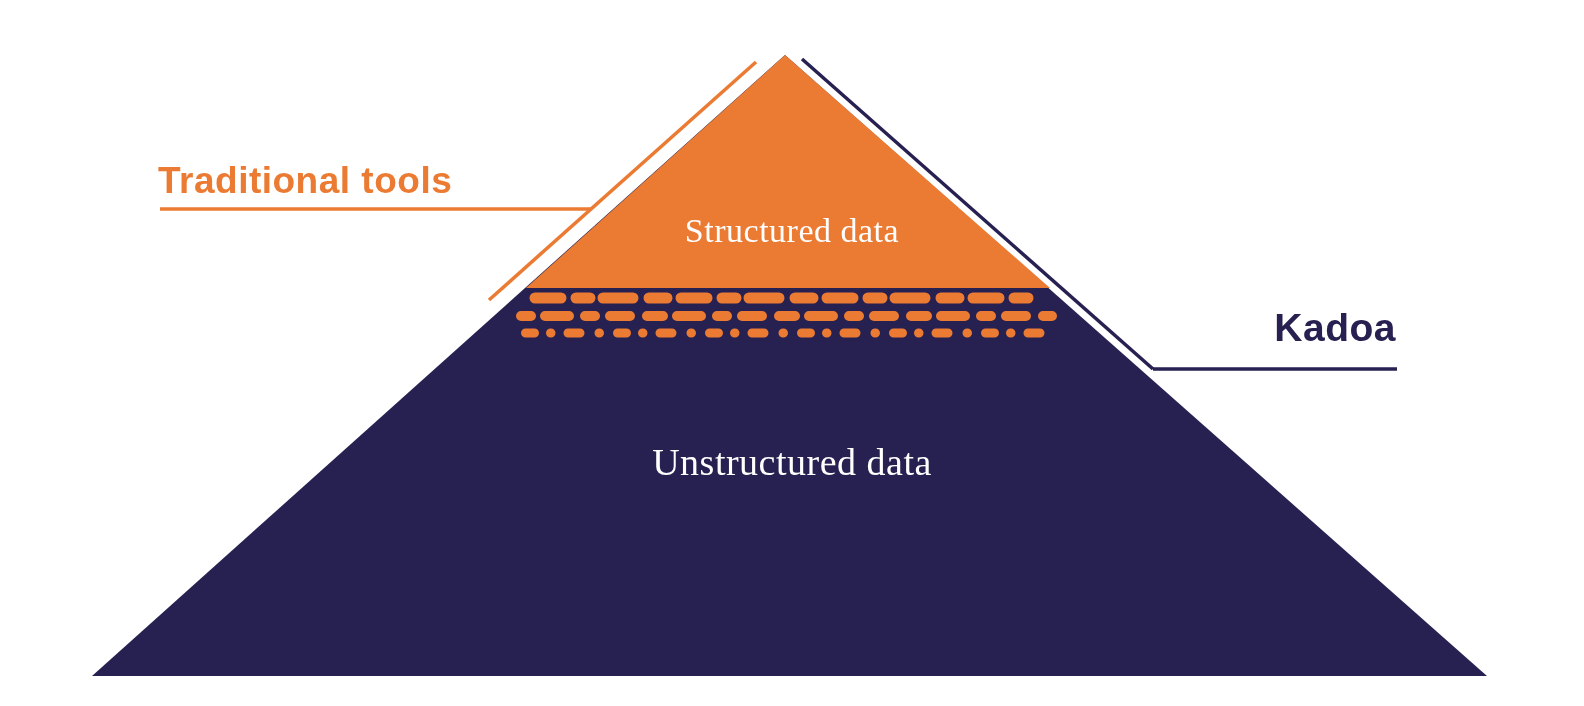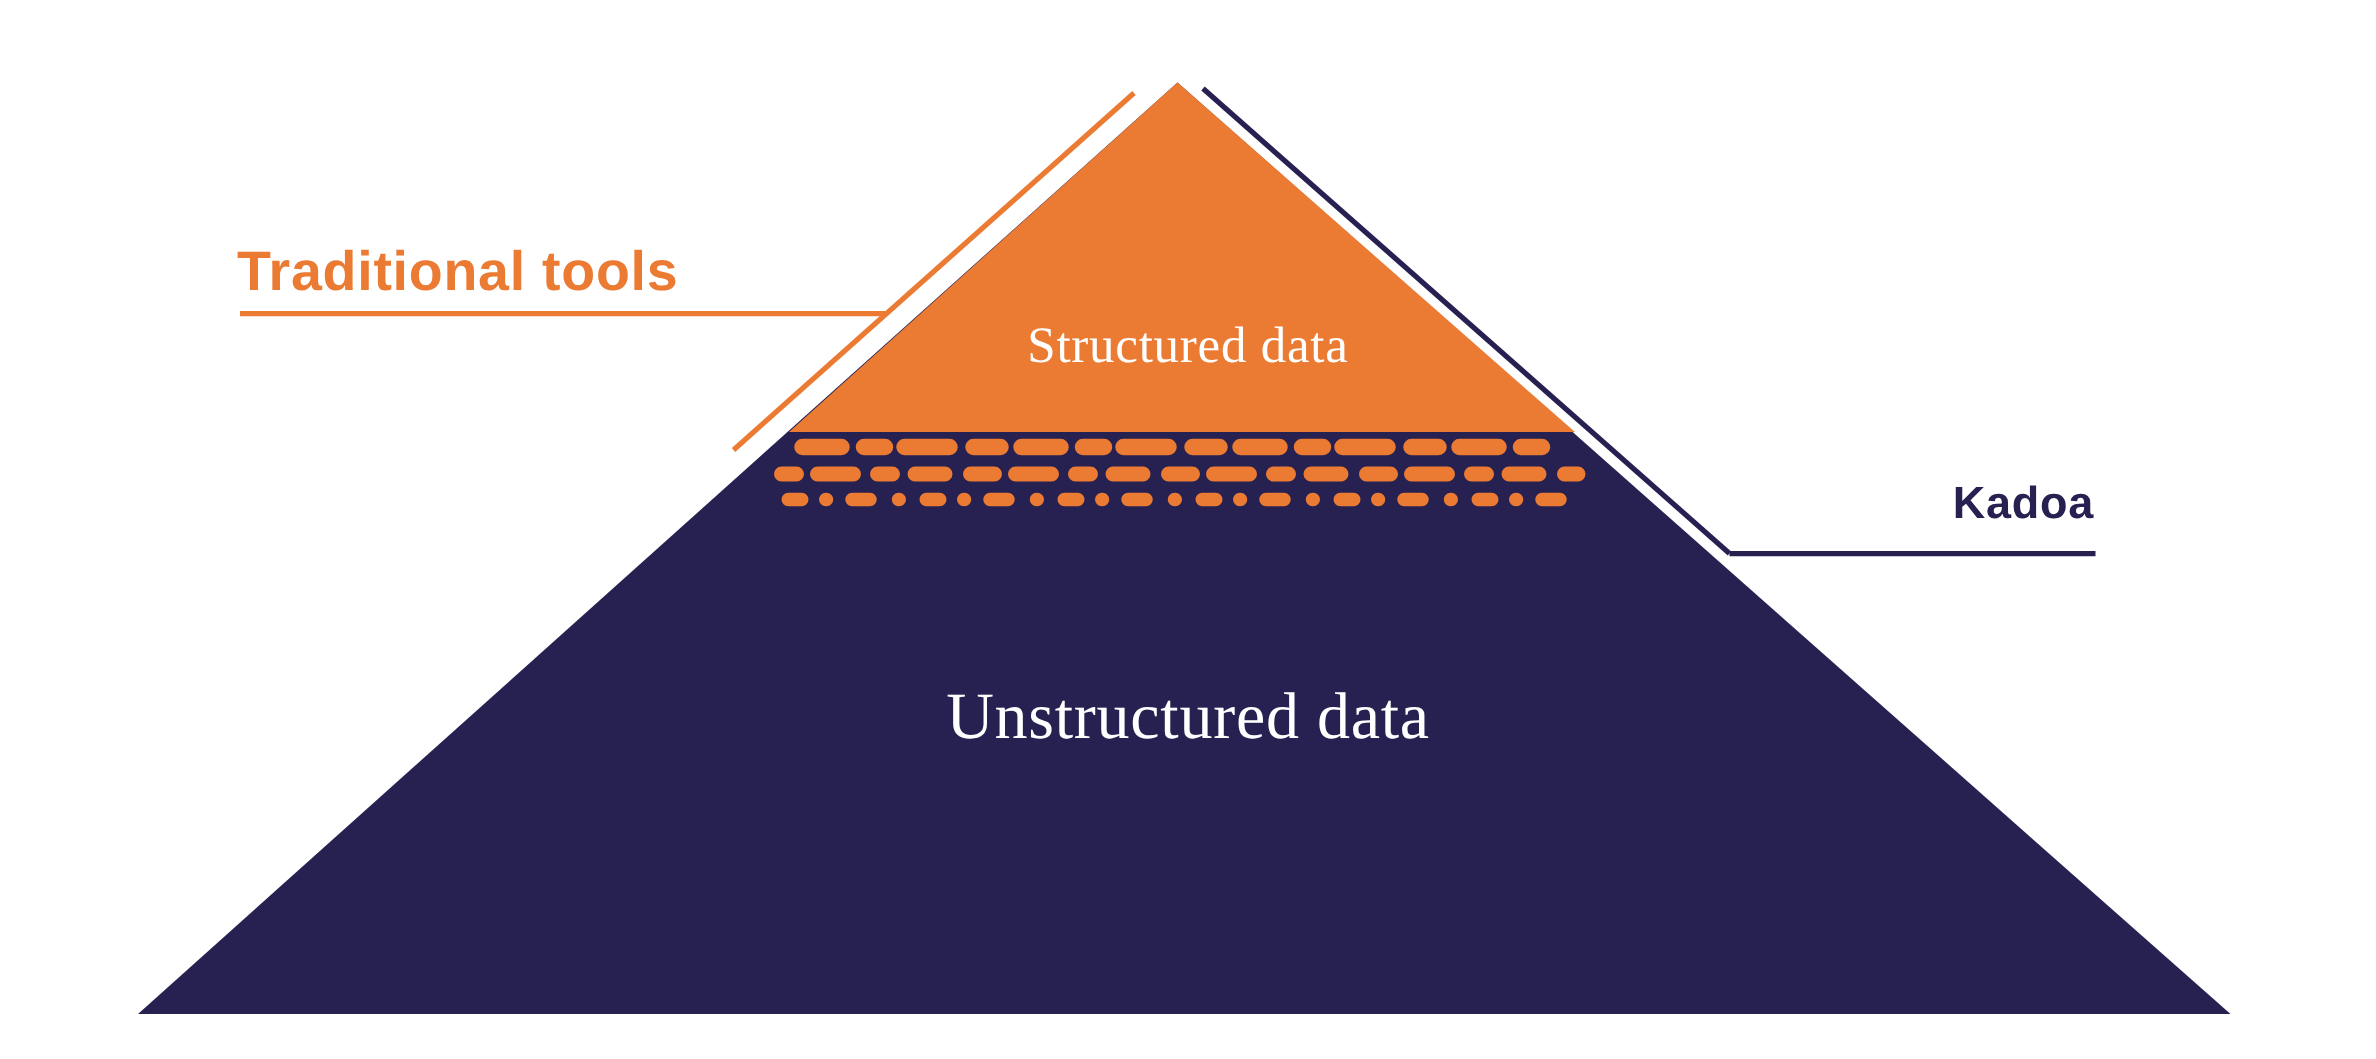--- a/index.html
+++ b/index.html
@@ -30,42 +30,42 @@
   }
   .label-traditional{
     left:158px;
     top:160px;
     font-size:37px;
     color:var(--orange);
     letter-spacing:0.5px;
   }
   .label-kadoa{
     right:188px;
-    top:319px;
-    font-size:30px;
+    top:306px;
+    font-size:39px;
     color:var(--navy);
     letter-spacing:0.5px;
   }
   .layer-text{
     position:absolute;
     left:0;
     width:100%;
     text-align:center;
     color:var(--white);
     font-family:Liberation Serif, serif;
   }
   .label-structured{
     top:212px;
     font-size:34px;
     font-weight:500;
     letter-spacing:0.5px;
   }
   .label-unstructured{
-    top:452px;
-    font-size:44px;
+    top:440px;
+    font-size:38px;
     font-weight:500;
     letter-spacing:0.5px;
   }
   .formats{
     top:536px;
     font-size:21px;
     font-weight:500;
     letter-spacing:1px;
   }
   .formats .sep{

